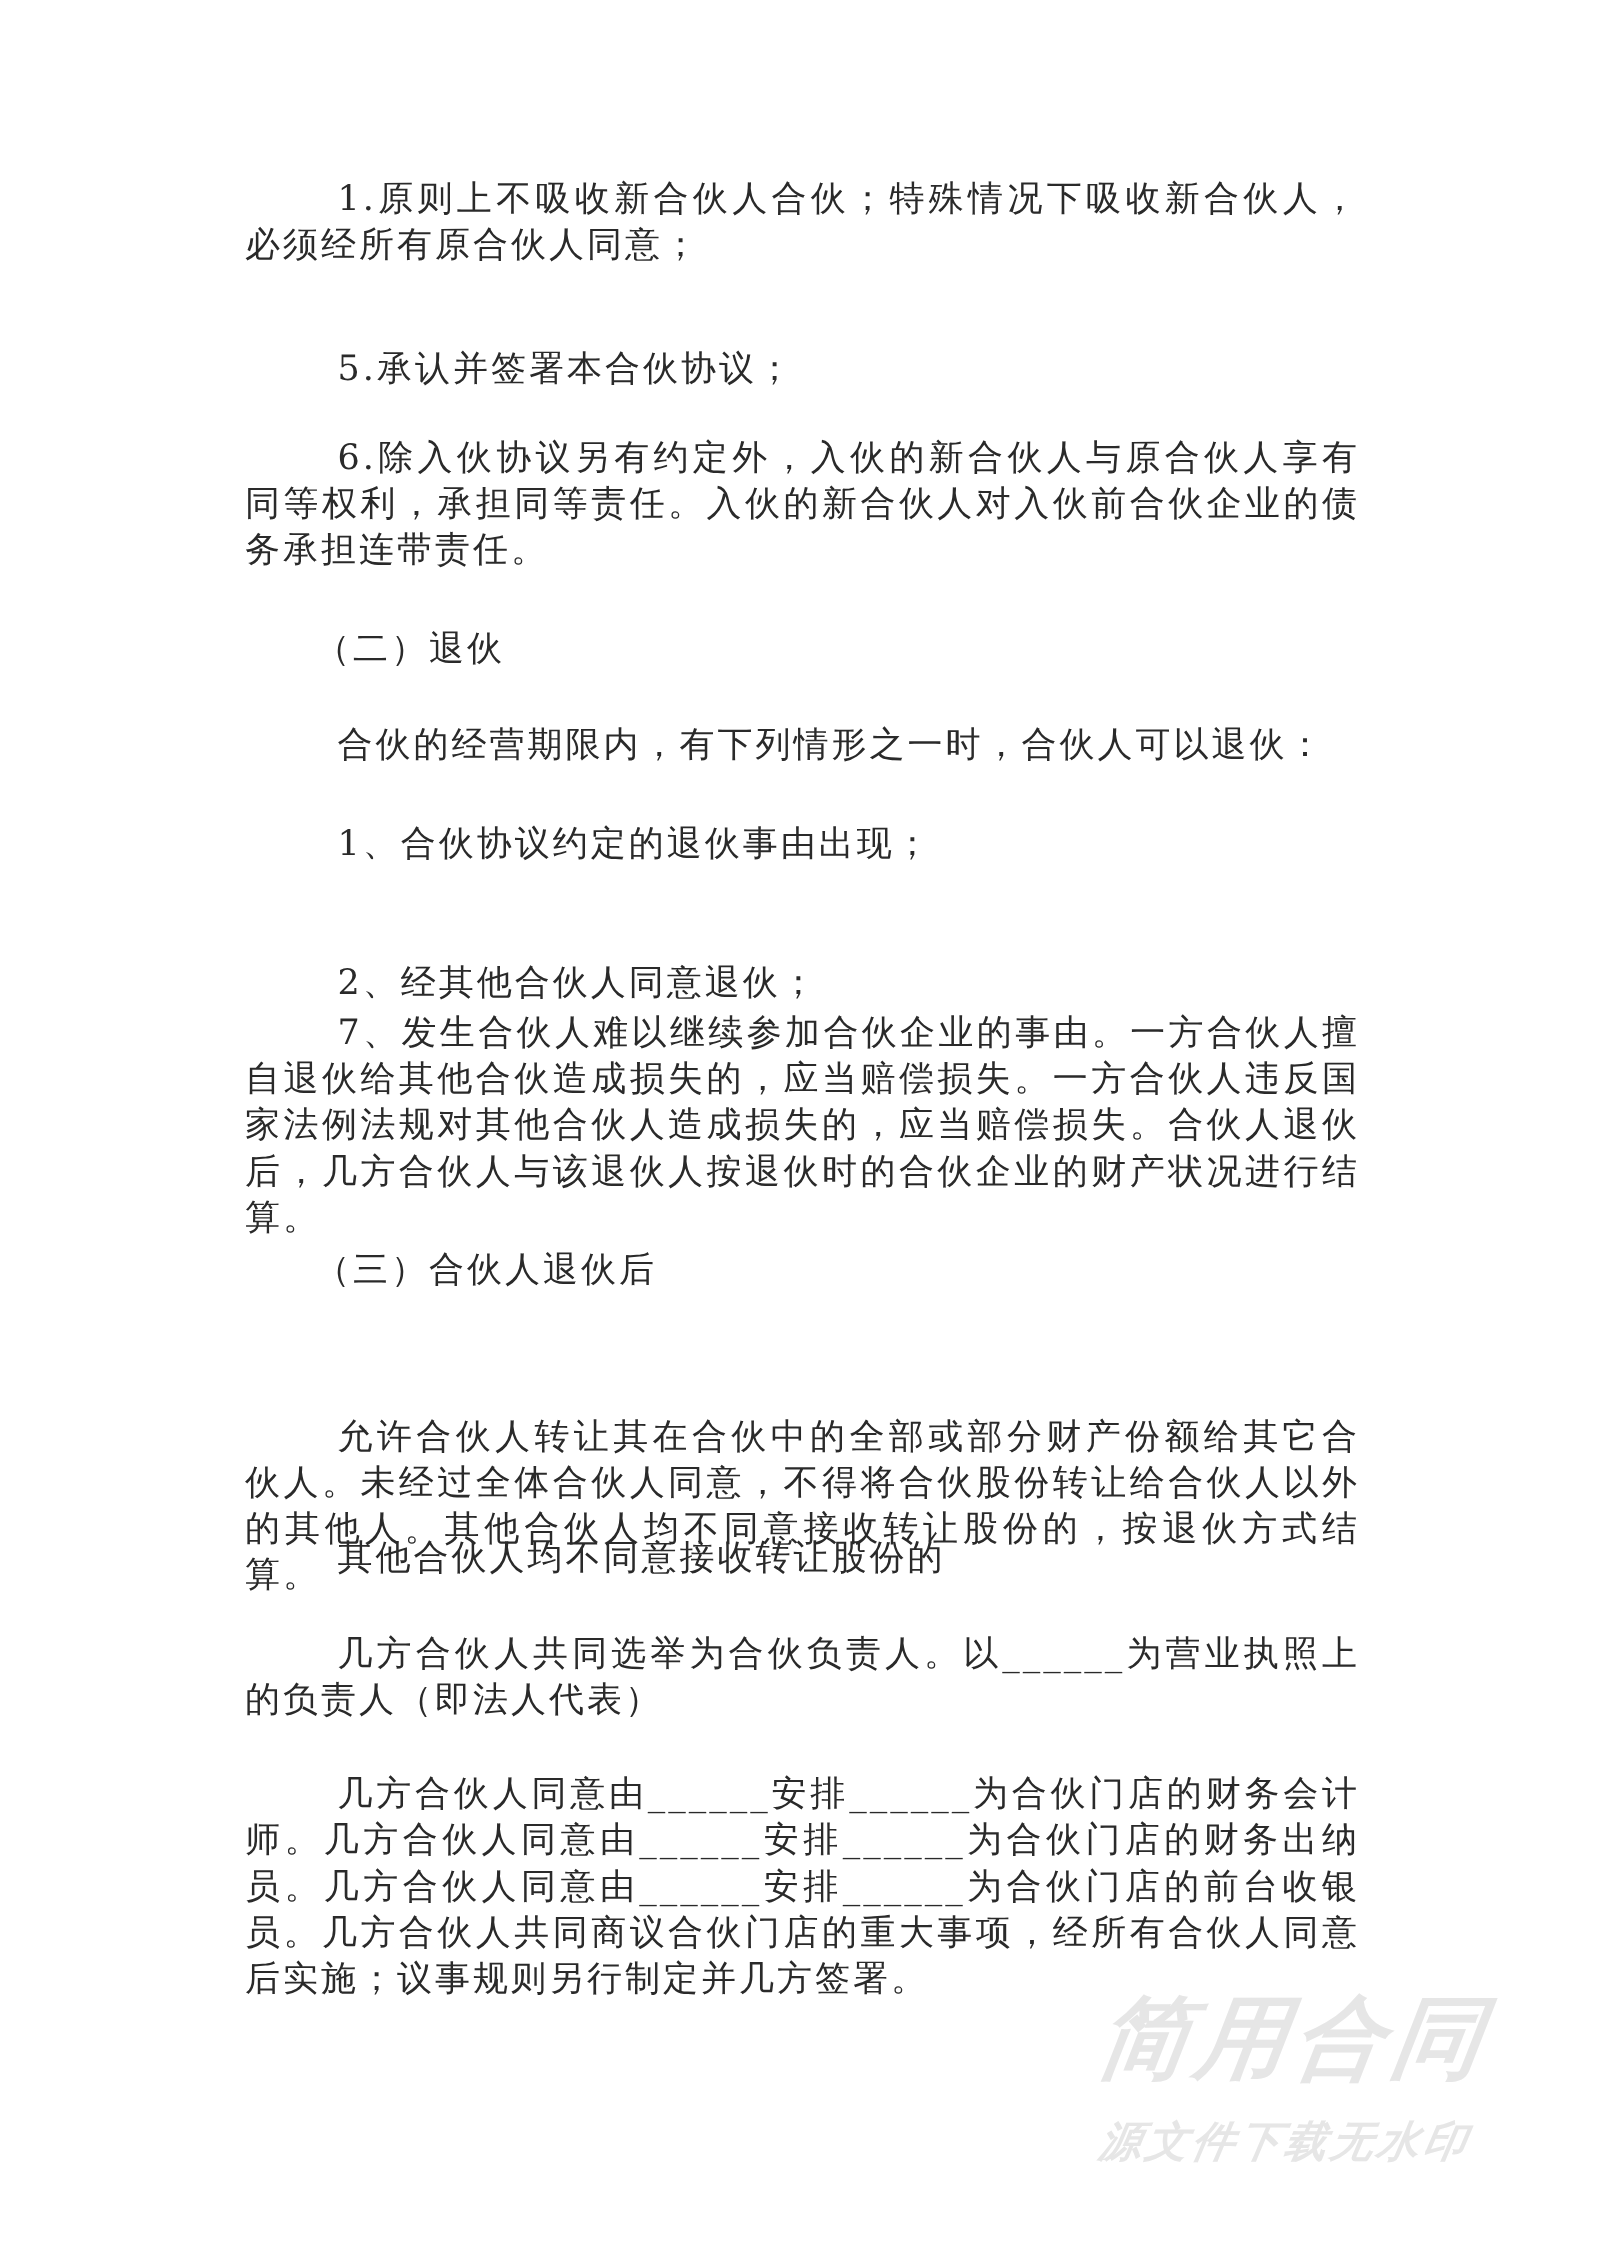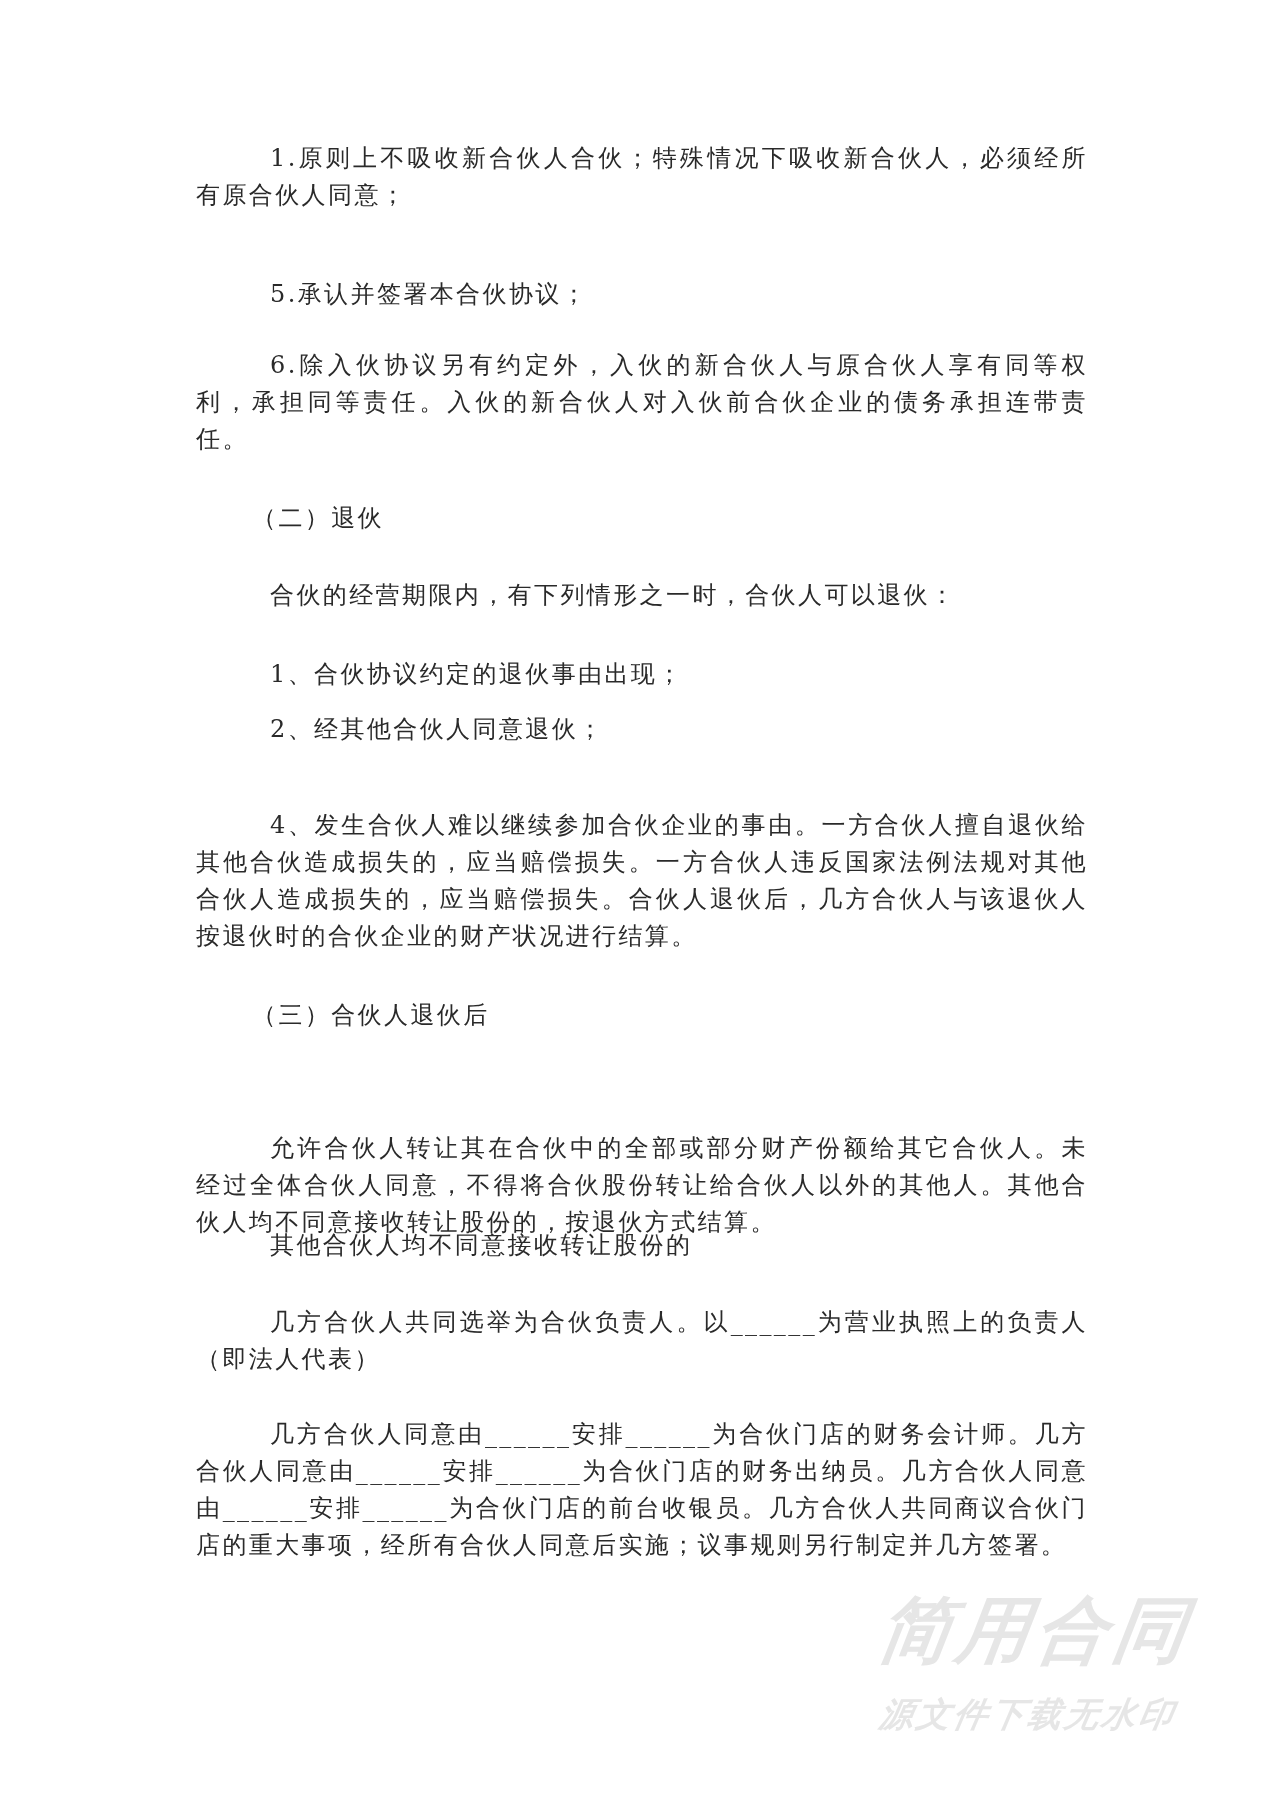--- a/index.html
+++ b/index.html
@@ -18,21 +18,21 @@
   .page {
     position: absolute;
     left: 196px;
     top: 0;
     width: 892px;
   }
   .para {
     position: absolute;
     left: 0;
     width: 892px;
-    font-size: 24px;
+    font-size: 28px;
     line-height: 37px;
     letter-spacing: 2.4px;
     text-indent: 74px;
     text-align: justify;
     text-align-last: left;
     margin: 0;
     word-break: break-all;
   }
   .watermark {
     position: absolute;
@@ -62,22 +62,22 @@
 </head>
 <body>
 
 <div class="page">
   <p class="para" style="top:140px">1.原则上不吸收新合伙人合伙；特殊情况下吸收新合伙人，必须经所有原合伙人同意；</p>
   <p class="para" style="top:276px">5.承认并签署本合伙协议；</p>
   <p class="para" style="top:347px">6.除入伙协议另有约定外，入伙的新合伙人与原合伙人享有同等权利，承担同等责任。入伙的新合伙人对入伙前合伙企业的债务承担连带责任。</p>
   <p class="para" style="top:500px; text-indent:56px">（二）退伙</p>
   <p class="para" style="top:577px">合伙的经营期限内，有下列情形之一时，合伙人可以退伙：</p>
   <p class="para" style="top:656px">1、合伙协议约定的退伙事由出现；</p>
-  <p class="para" style="top:711px">2、经其他合伙人同意退伙；</p>
-  <p class="para" style="top:807px">4、发生合伙人难以继续参加合伙企业的事由。一方合伙人擅自退伙给其他合伙造成损失的，应当赔偿损失。一方合伙人违反国家法例法规对其他合伙人造成损失的，应当赔偿损失。合伙人退伙后，几方合伙人与该退伙人按退伙时的合伙企业的财产状况进行结算。</p>
+  <p class="para" style="top:767px">2、经其他合伙人同意退伙；</p>
+  <p class="para" style="top:807px">7、发生合伙人难以继续参加合伙企业的事由。一方合伙人擅自退伙给其他合伙造成损失的，应当赔偿损失。一方合伙人违反国家法例法规对其他合伙人造成损失的，应当赔偿损失。合伙人退伙后，几方合伙人与该退伙人按退伙时的合伙企业的财产状况进行结算。</p>
   <p class="para" style="top:997px; text-indent:56px">（三）合伙人退伙后</p>
   <p class="para" style="top:1130px">允许合伙人转让其在合伙中的全部或部分财产份额给其它合伙人。未经过全体合伙人同意，不得将合伙股份转让给合伙人以外的其他人。其他合伙人均不同意接收转让股份的，按退伙方式结算。</p>
   <p class="para" style="top:1227px">其他合伙人均不同意接收转让股份的</p>
   <p class="para" style="top:1304px">几方合伙人共同选举为合伙负责人。以______为营业执照上的负责人（即法人代表）</p>
   <p class="para" style="top:1416px">几方合伙人同意由______安排______为合伙门店的财务会计师。几方合伙人同意由______安排______为合伙门店的财务出纳员。几方合伙人同意由______安排______为合伙门店的前台收银员。几方合伙人共同商议合伙门店的重大事项，经所有合伙人同意后实施；议事规则另行制定并几方签署。</p>
 </div>
 
 <div class="watermark">
   <div class="wm-main">简用合同</div>
   <div class="wm-sub">源文件下载无水印</div>

